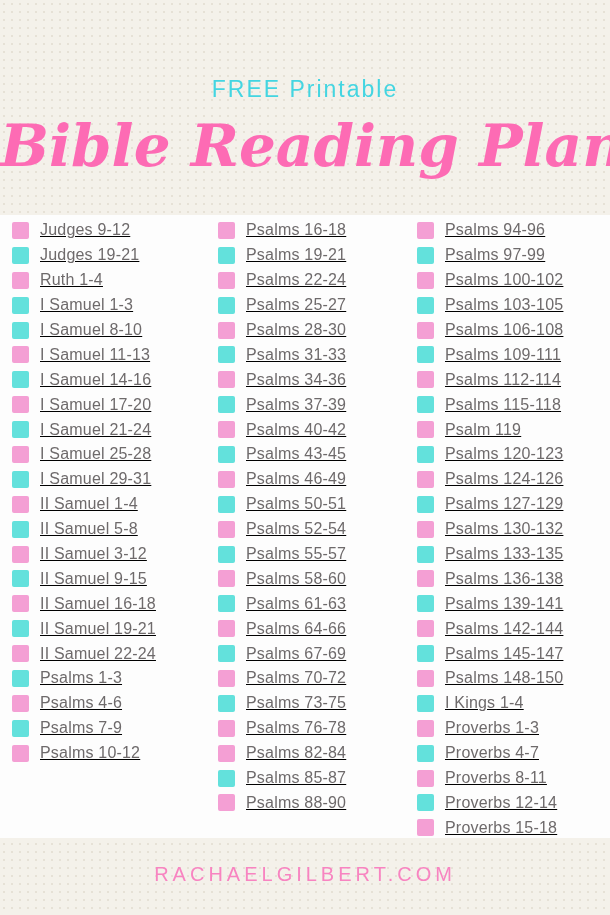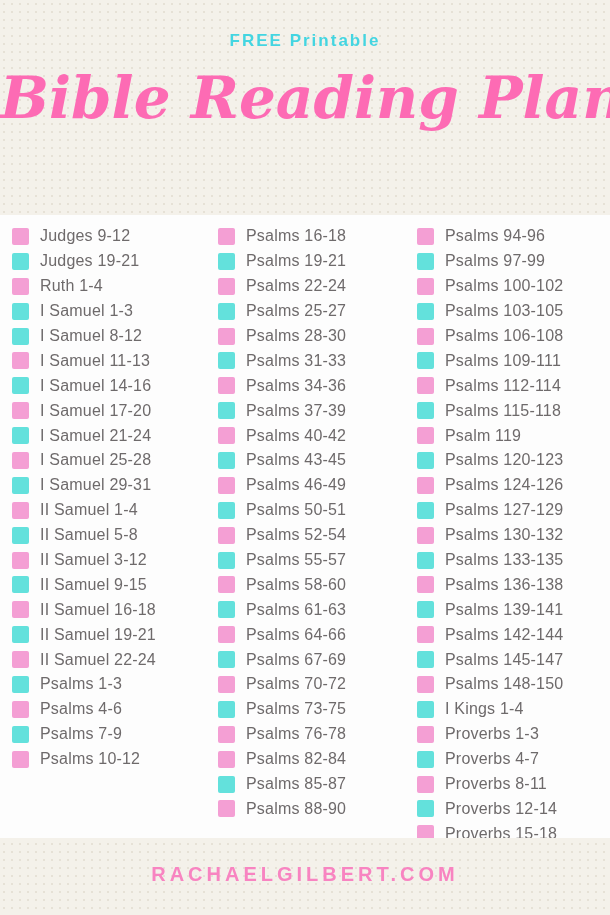--- a/index.html
+++ b/index.html
@@ -18,26 +18,25 @@
     height: 915px;
     position: relative;
     overflow: hidden;
     font-family: "Liberation Sans", sans-serif;
     background-color: var(--bg);
     background-image: radial-gradient(var(--bg-dot) 1px, transparent 1.3px);
     background-size: 8px 8px;
   }
   .header { position: absolute; top: 0; left: 0; width: 610px; text-align: center; }
   .eyebrow {
-    margin-top: 28px;
-    font-size: 17px;
+    margin-top: 76px;
+    font-size: 23px;
     letter-spacing: 2px;
     color: var(--eyebrow);
     line-height: 26px;
-    font-weight: bold;
   }
   .title {
     margin-top: 4px;
     font-family: "DejaVu Serif", serif;
     font-style: italic;
     font-weight: bold;
     font-size: 58px;
     line-height: 80px;
     color: var(--title);
     letter-spacing: 0px;
@@ -46,21 +45,21 @@
   .panel {
     position: absolute;
     top: 215px;
     left: 0;
     width: 610px;
     height: 623px;
     background: var(--panel);
     display: flex;
     overflow: hidden;
   }
-  .col { padding-top: 9px; }
+  .col { padding-top: 3px; text-decoration: underline; }
   .col-0 { width: 205px; padding-left: 12px; }
   .col-1 { width: 205px; padding-left: 13px; }
   .col-2 { width: 200px; padding-left: 7px; }
   .row { height: 24.9px; display: flex; align-items: center; }
   .box {
     width: 17px;
     height: 17px;
     flex: 0 0 17px;
     border-radius: 2px;
   }
@@ -74,21 +73,20 @@
   .footer {
     position: absolute;
     top: 860px;
     left: 0;
     width: 610px;
     text-align: center;
     font-size: 20px;
     letter-spacing: 4px;
     color: var(--footer);
     line-height: 28px;
-    font-weight: bold;
   }
 </style>
 </head>
 <body>
 
 <div class="header">
   <div class="eyebrow">FREE Printable</div>
   <div class="title">Bible Reading Plan</div>
 </div>
 
@@ -105,21 +103,21 @@
       <div class="row">
         <span class="box" style="background: rgb(244, 159, 212);"></span>
         <span class="label">Ruth 1-4</span>
       </div>
       <div class="row">
         <span class="box" style="background: rgb(99, 225, 220);"></span>
         <span class="label">I Samuel 1-3</span>
       </div>
       <div class="row">
         <span class="box" style="background: rgb(99, 225, 220);"></span>
-        <span class="label">I Samuel 8-12</span>
+        <span class="label">I Samuel 8-10</span>
       </div>
       <div class="row">
         <span class="box" style="background: rgb(244, 159, 212);"></span>
         <span class="label">I Samuel 11-13</span>
       </div>
       <div class="row">
         <span class="box" style="background: rgb(99, 225, 220);"></span>
         <span class="label">I Samuel 14-16</span>
       </div>
       <div class="row">

